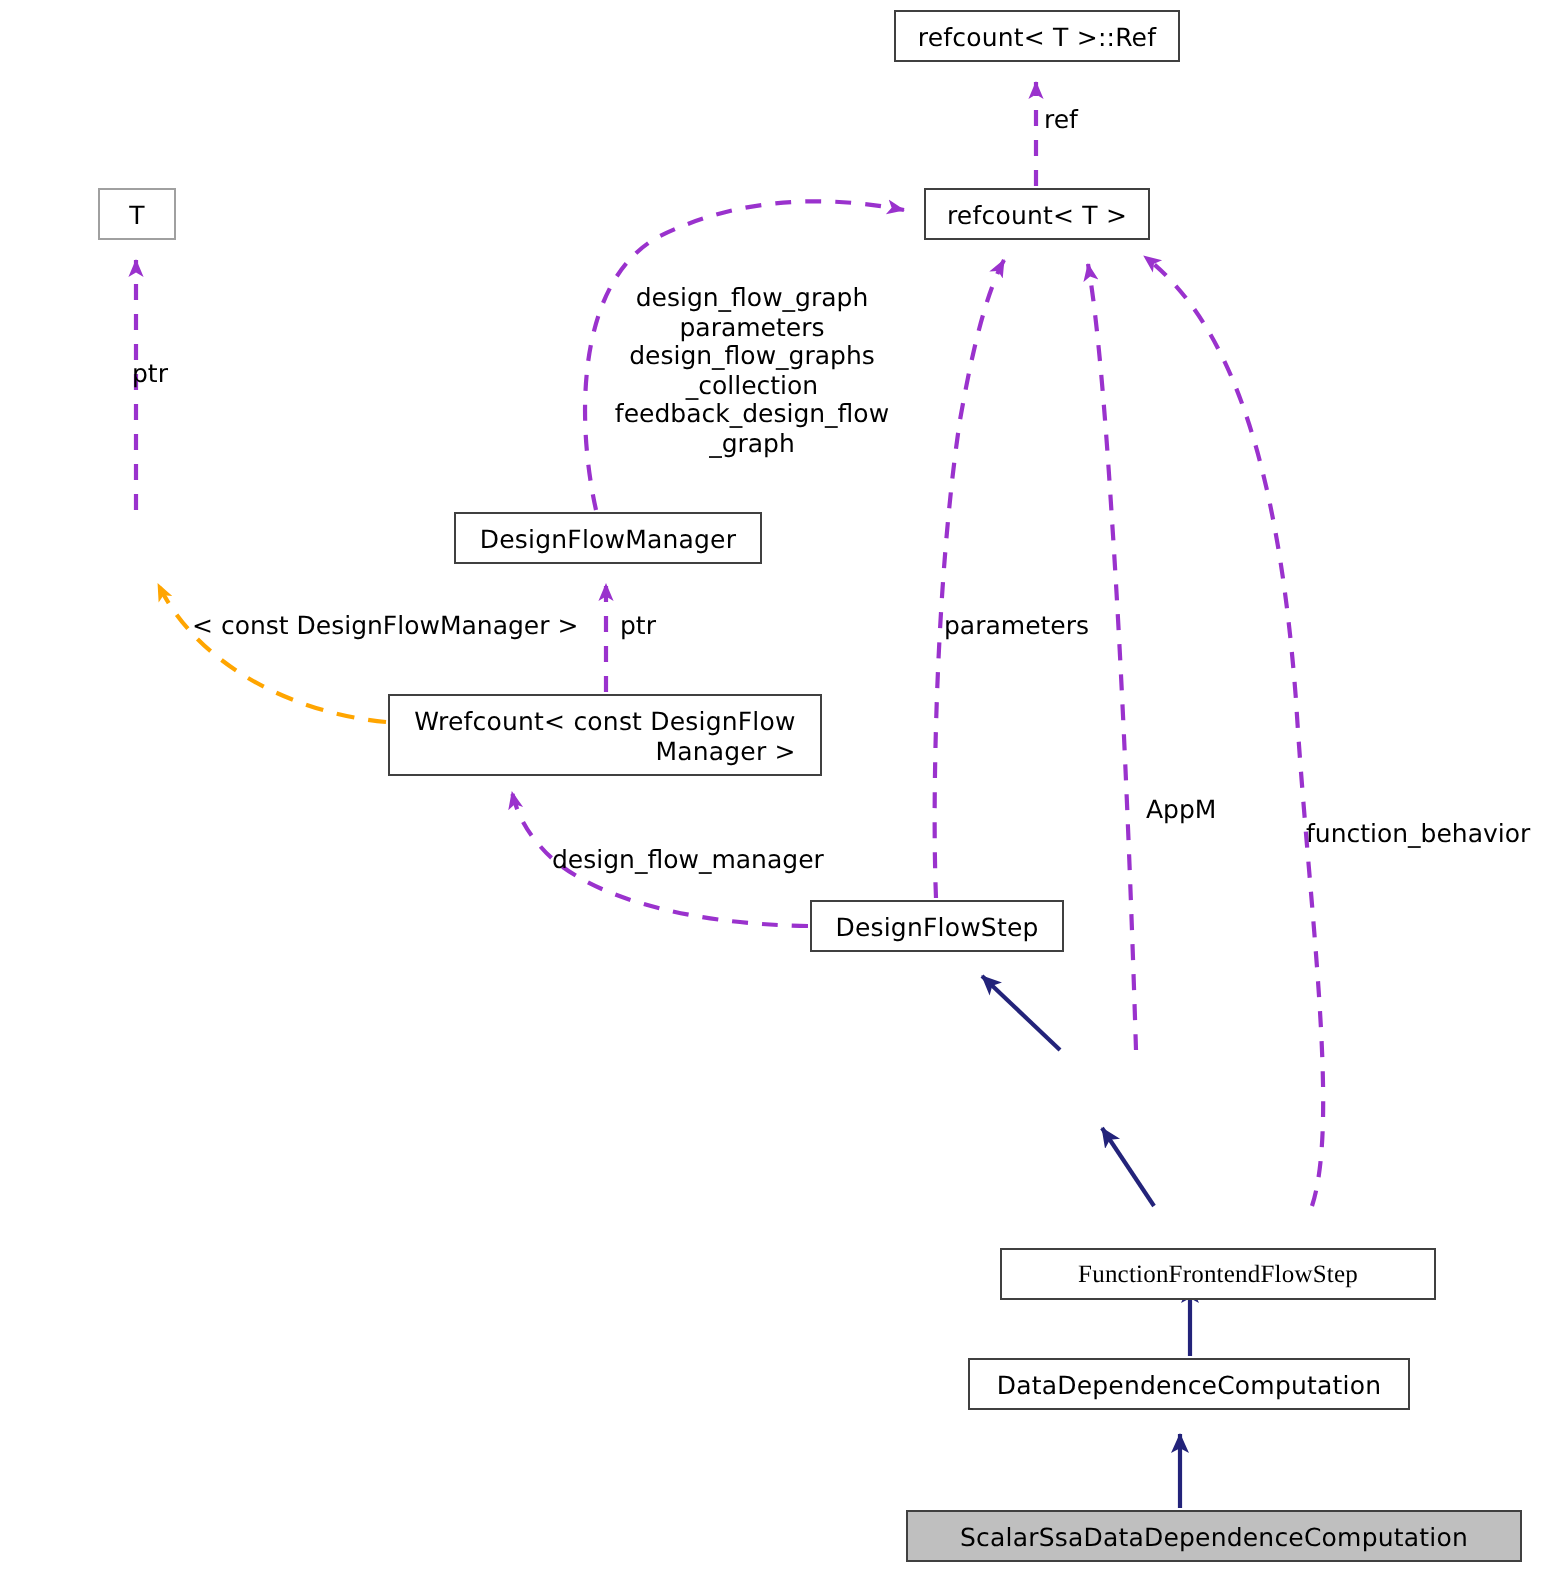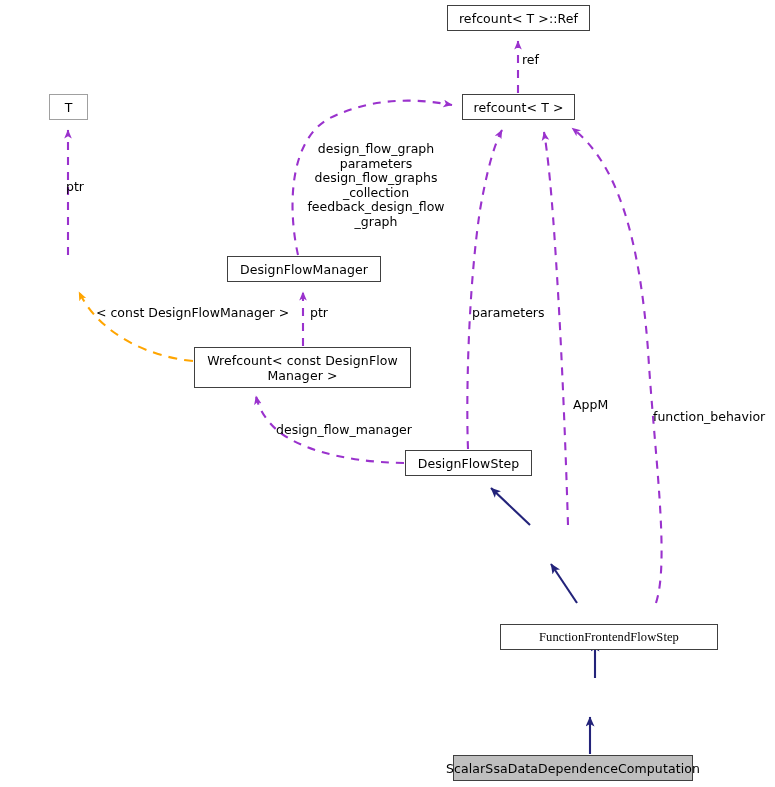--- a/index.html
+++ b/index.html
@@ -26,21 +26,21 @@
     height: 787px;
   }
   .node {
     position: absolute;
     box-sizing: border-box;
     background: #ffffff;
     border: 1px solid #404040;
     display: flex;
     align-items: center;
     justify-content: center;
-    text-align: center;
+    text-align: right;
     font-size: 12.5px;
     line-height: 15px;
     color: #000000;
     letter-spacing: 0.1px;
     white-space: pre-line;
     padding: 0 0;
   }
   .node.template-param {
     border: 1px solid #a0a0a0;
     color: #000000;
@@ -116,22 +116,23 @@
   <div class="node" style="left:227px; top:256px; width:154px; height:26px;">DesignFlowManager</div>
 
   <div class="node" style="left:194px; top:347px; width:217px; height:41px;">Wrefcount&lt; const DesignFlow
 Manager &gt;</div>
 
   <div class="node" style="left:405px; top:450px; width:127px; height:26px;">DesignFlowStep</div>
 
 
   <div class="node" style="left:500px; top:624px; width:218px; height:26px;font-family:Liberation Serif, serif;">FunctionFrontendFlowStep</div>
 
+  <div class="node" style="left:484px; top:679px; width:221px; height:26px;">DataDependenceComputation</div>
 
-  <div class="node highlight" style="left:453px; top:755px; width:240px; height:26px;">ScalarSsaDataDependenceComputation</div>
+  <div class="node highlight" style="left:453px; top:755px; width:308px; height:26px;">ScalarSsaDataDependenceComputation</div>
 
   <div class="edge-label left-align" style="left:522px; top:53px;">ref</div>
 
   <div class="edge-label left-align" style="left:66px; top:180px;">ptr</div>
 
   <div class="edge-label" style="left:300px; top:142px; width:152px;">design_flow_graph
 parameters
 design_flow_graphs
 _collection
 feedback_design_flow

